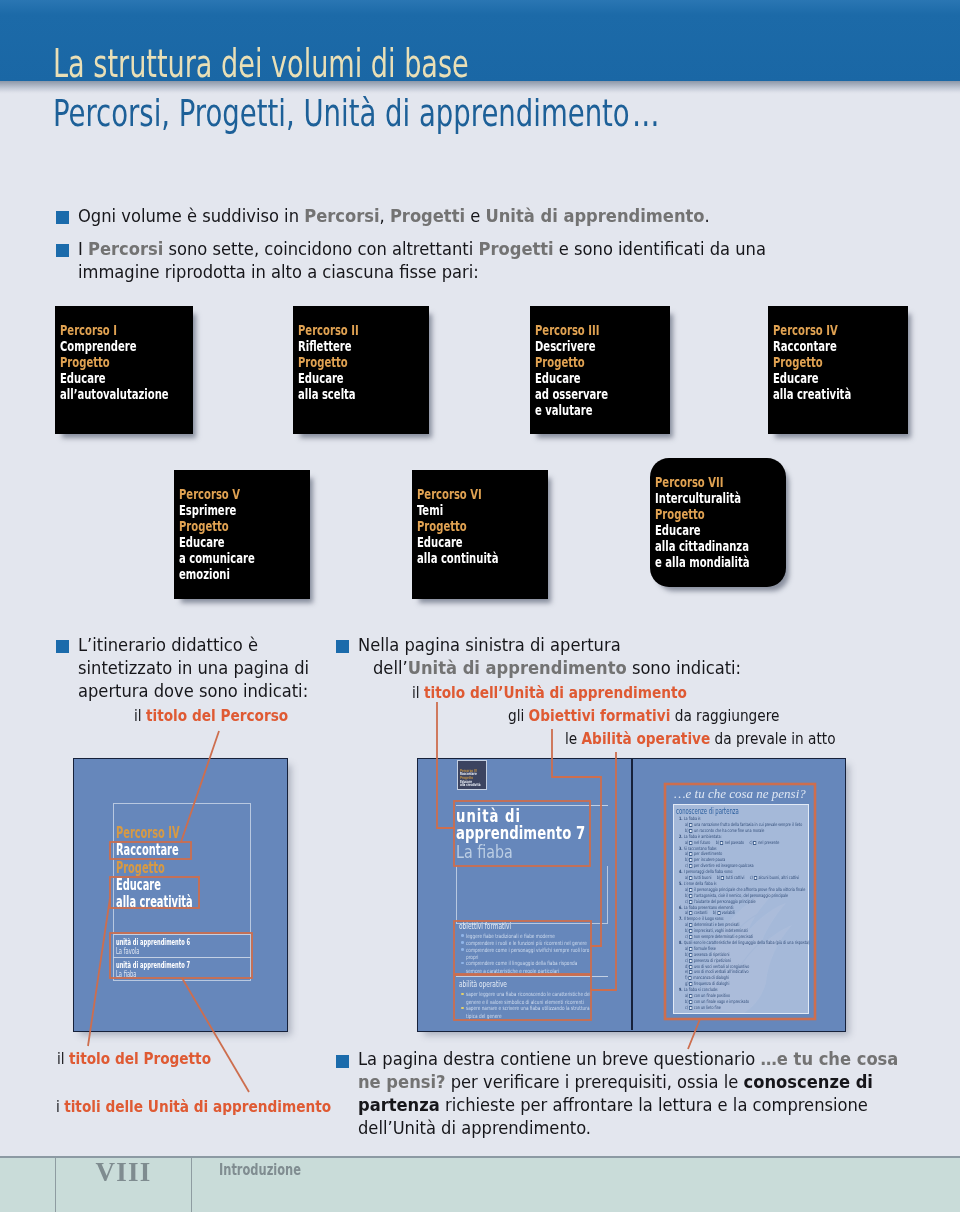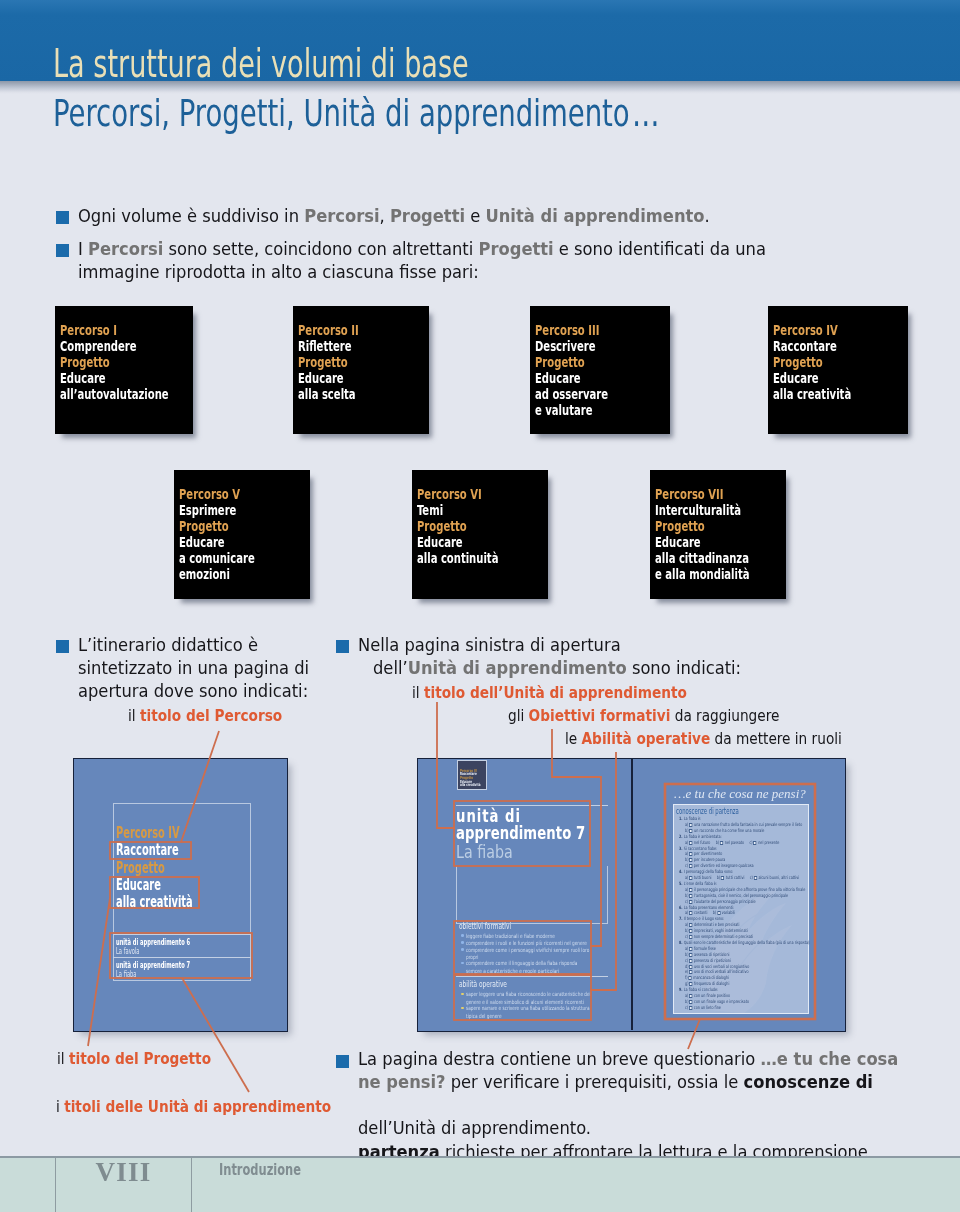--- a/index.html
+++ b/index.html
@@ -135,44 +135,44 @@
         <div class="ln w" style="top: 83px;">a comunicare</div>
         <div class="ln w" style="top: 99px;">emozioni</div>
       </div>
       <div class="pbox" style="left: 412px; top: 470px; width: 136px; height: 129px;">
         <div class="ln o" style="top: 19px;">Percorso VI</div>
         <div class="ln w" style="top: 35px;">Temi</div>
         <div class="ln o" style="top: 51px;">Progetto</div>
         <div class="ln w" style="top: 67px;">Educare</div>
         <div class="ln w" style="top: 83px;">alla continuità</div>
       </div>
-      <div class="pbox" style="left: 650px; top: 470px; width: 136px; height: 129px;">
+      <div class="pbox" style="left: 650px; top: 458px; width: 136px; height: 129px; border-radius: 19px;">
         <div class="ln o" style="top: 19px;">Percorso VII</div>
         <div class="ln w" style="top: 35px;">Interculturalità</div>
         <div class="ln o" style="top: 51px;">Progetto</div>
         <div class="ln w" style="top: 67px;">Educare</div>
         <div class="ln w" style="top: 83px;">alla cittadinanza</div>
         <div class="ln w" style="top: 99px;">e alla mondialità</div>
       </div>
     </div>
 
   <div class="bullet" style="left:56px;top:640px"></div>
   <div id="mbL">
       <div class="btxt" style="left: 78px; top: 634px; white-space: nowrap;">L’itinerario didattico è</div>
       <div class="btxt" style="left: 78px; top: 657px; white-space: nowrap;">sintetizzato in una pagina di</div>
       <div class="btxt" style="left: 78px; top: 680px; white-space: nowrap;">apertura dove sono indicati:</div>
-      <div class="anntxt" style="left: 128px; top: 707px; text-align: center;"><span class="pl">il </span><span class="red">titolo del Percorso</span></div>
+      <div class="anntxt" style="left: 134px; top: 707px; text-align: center;"><span class="pl">il </span><span class="red">titolo del Percorso</span></div>
     </div>
   <div class="bullet" style="left:336px;top:640px"></div>
   <div id="mbR">
       <div class="btxt" style="left: 358px; top: 634px; white-space: nowrap;"><span class="pl">Nella pagina sinistra di apertura</span></div>
       <div class="btxt" style="left: 358px; top: 657px; white-space: nowrap; margin-left: 15px;"><span class="pl">dell’</span><span class="blu">Unità di apprendimento</span><span class="pl"> sono indicati:</span></div>
       <div class="anntxt" style="left: 412px; top: 684px;"><span class="pl">il </span><span class="red">titolo dell’Unità di apprendimento</span></div>
       <div class="anntxt" style="left: 508px; top: 707px;"><span class="pl">gli </span><span class="red">Obiettivi formativi</span><span class="pl"> da raggiungere</span></div>
-      <div class="anntxt" style="left: 565px; top: 730px;"><span class="pl">le </span><span class="red">Abilità operative</span><span class="pl"> da mettere in ruoli</span></div>
+      <div class="anntxt" style="left: 565px; top: 730px;"><span class="pl">le </span><span class="red">Abilità operative</span><span class="pl"> da prevale in atto</span></div>
     </div>
 
   <div id="mocks">
       <div class="mock" style="left: 73px; top: 758px; width: 215px; height: 274px;">
         <div class="mframe" style="left: 39px; top: 44px; width: 138px; height: 178px;"></div>
         <div class="mline mo" style="left: 42px; top: 69px; font-size: 15px;">Percorso IV</div>
         <div class="mline mw" style="left: 42px; top: 86.3px; font-size: 15px;">Raccontare</div>
         <div class="mline mo" style="left: 42px; top: 103.6px; font-size: 15px;">Progetto</div>
         <div class="mline mw" style="left: 42px; top: 120.9px; font-size: 15px;">Educare</div>
         <div class="mline mw" style="left: 42px; top: 138.2px; font-size: 15px;">alla creatività</div>
@@ -275,21 +275,21 @@
     </svg>
 
   <div id="botL">
       <div class="anntxt" style="left: 57px; top: 1050px; text-align: center;"><span class="pl">il </span><span class="red">titolo del Progetto</span></div>
       <div class="anntxt" style="left: 56px; top: 1098px;"><span class="pl">i </span><span class="red">titoli delle Unità di apprendimento</span></div>
     </div>
   <div class="bullet" style="left:336px;top:1055px"></div>
   <div id="botR">
       <div class="btxt" style="left: 358px; top: 1048px; white-space: nowrap;"><span class="pl">La pagina destra contiene un breve questionario </span><span class="blu">…e tu che cosa</span></div>
       <div class="btxt" style="left: 358px; top: 1071px; white-space: nowrap;"><span class="blu">ne pensi?</span><span class="pl"> per verificare i prerequisiti, ossia le </span><span class="drk">conoscenze di</span></div>
-      <div class="btxt" style="left: 358px; top: 1094px; white-space: nowrap; margin-top: 47px;"><span class="drk">partenza</span><span class="pl"> richieste per affrontare la lettura e la comprensione</span></div>
+      <div class="btxt" style="left: 358px; top: 1094px; white-space: nowrap;"><span class="drk">partenza</span><span class="pl"> richieste per affrontare la lettura e la comprensione</span></div>
       <div class="btxt" style="left: 358px; top: 1117px; white-space: nowrap;"><span class="pl">dell’Unità di apprendimento.</span></div>
     </div>
 
   <div id="footRule"></div>
   <div id="footBand"></div>
   <div id="footSepA"></div>
   <div id="footSepB"></div>
   <div id="footPage">VIII</div>
   <div id="footSec">Introduzione</div>
 </div>

